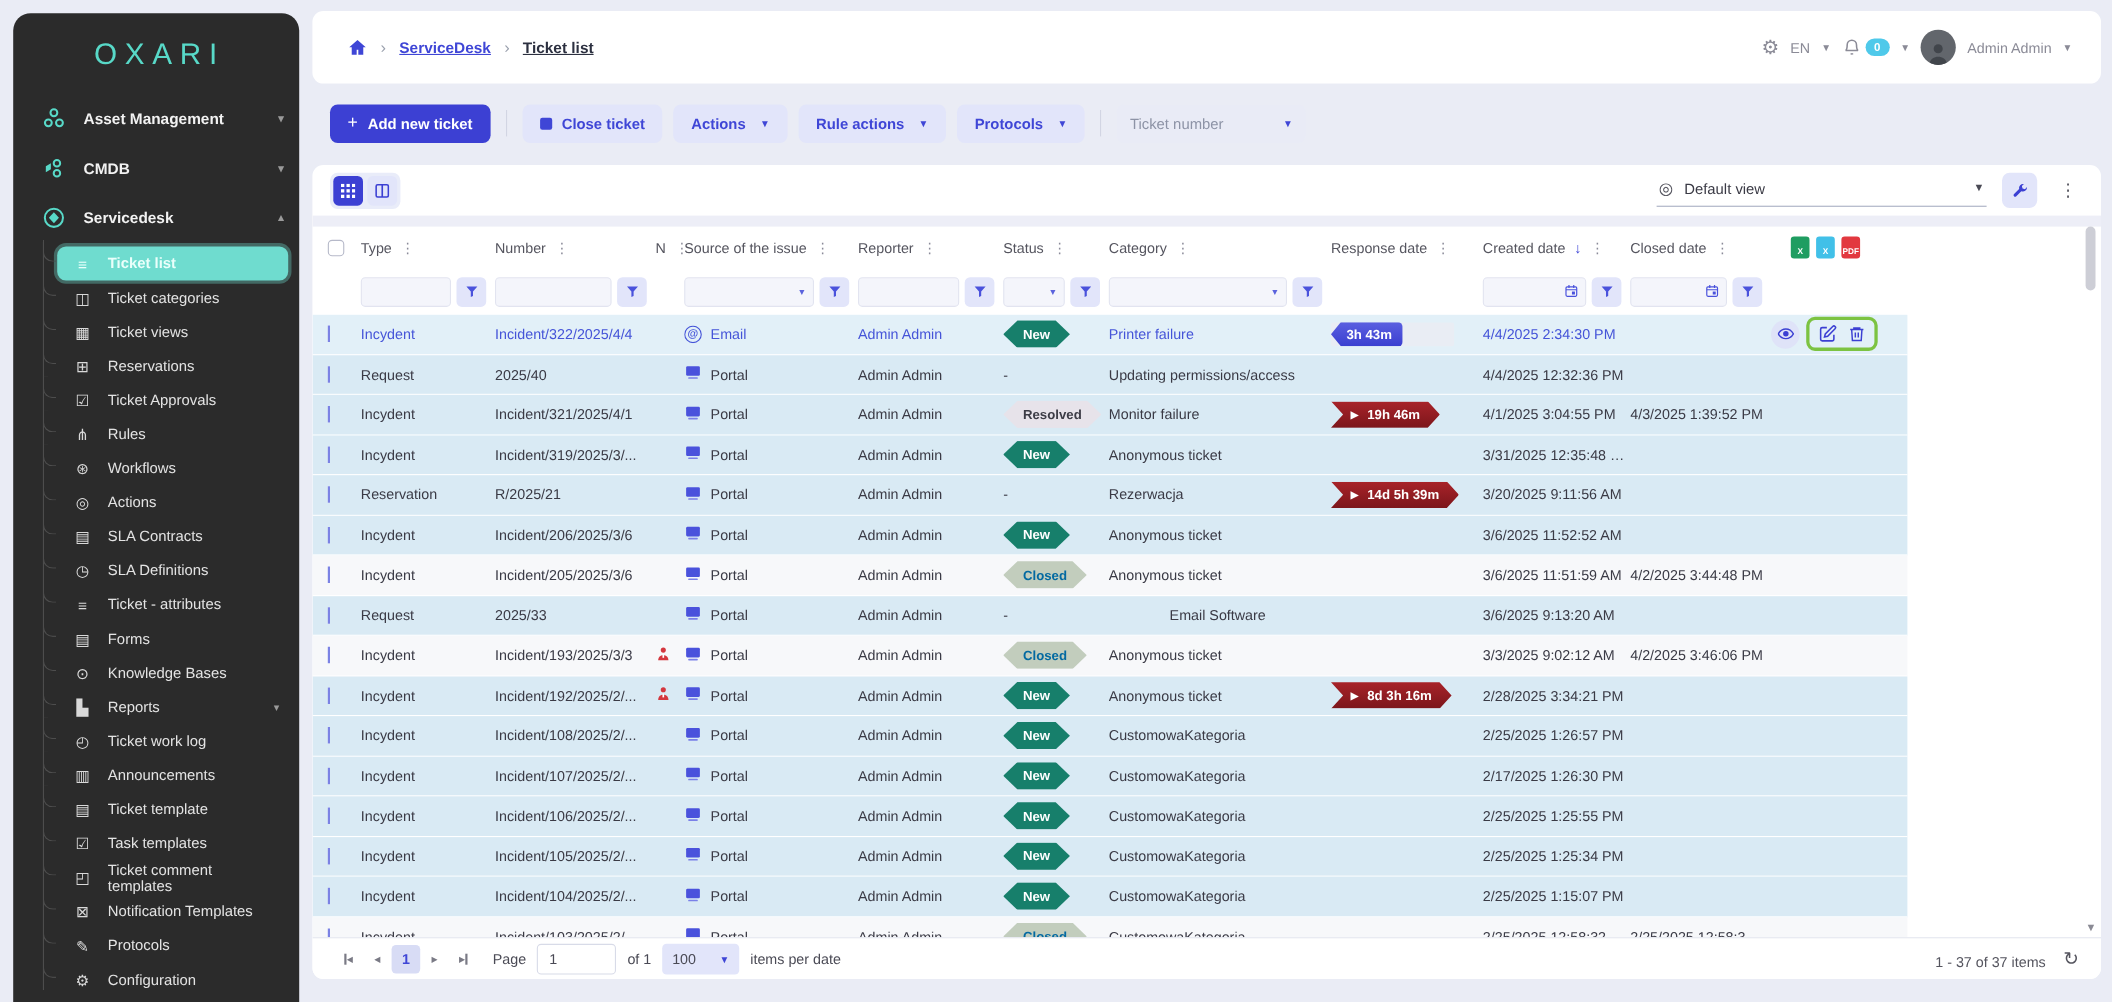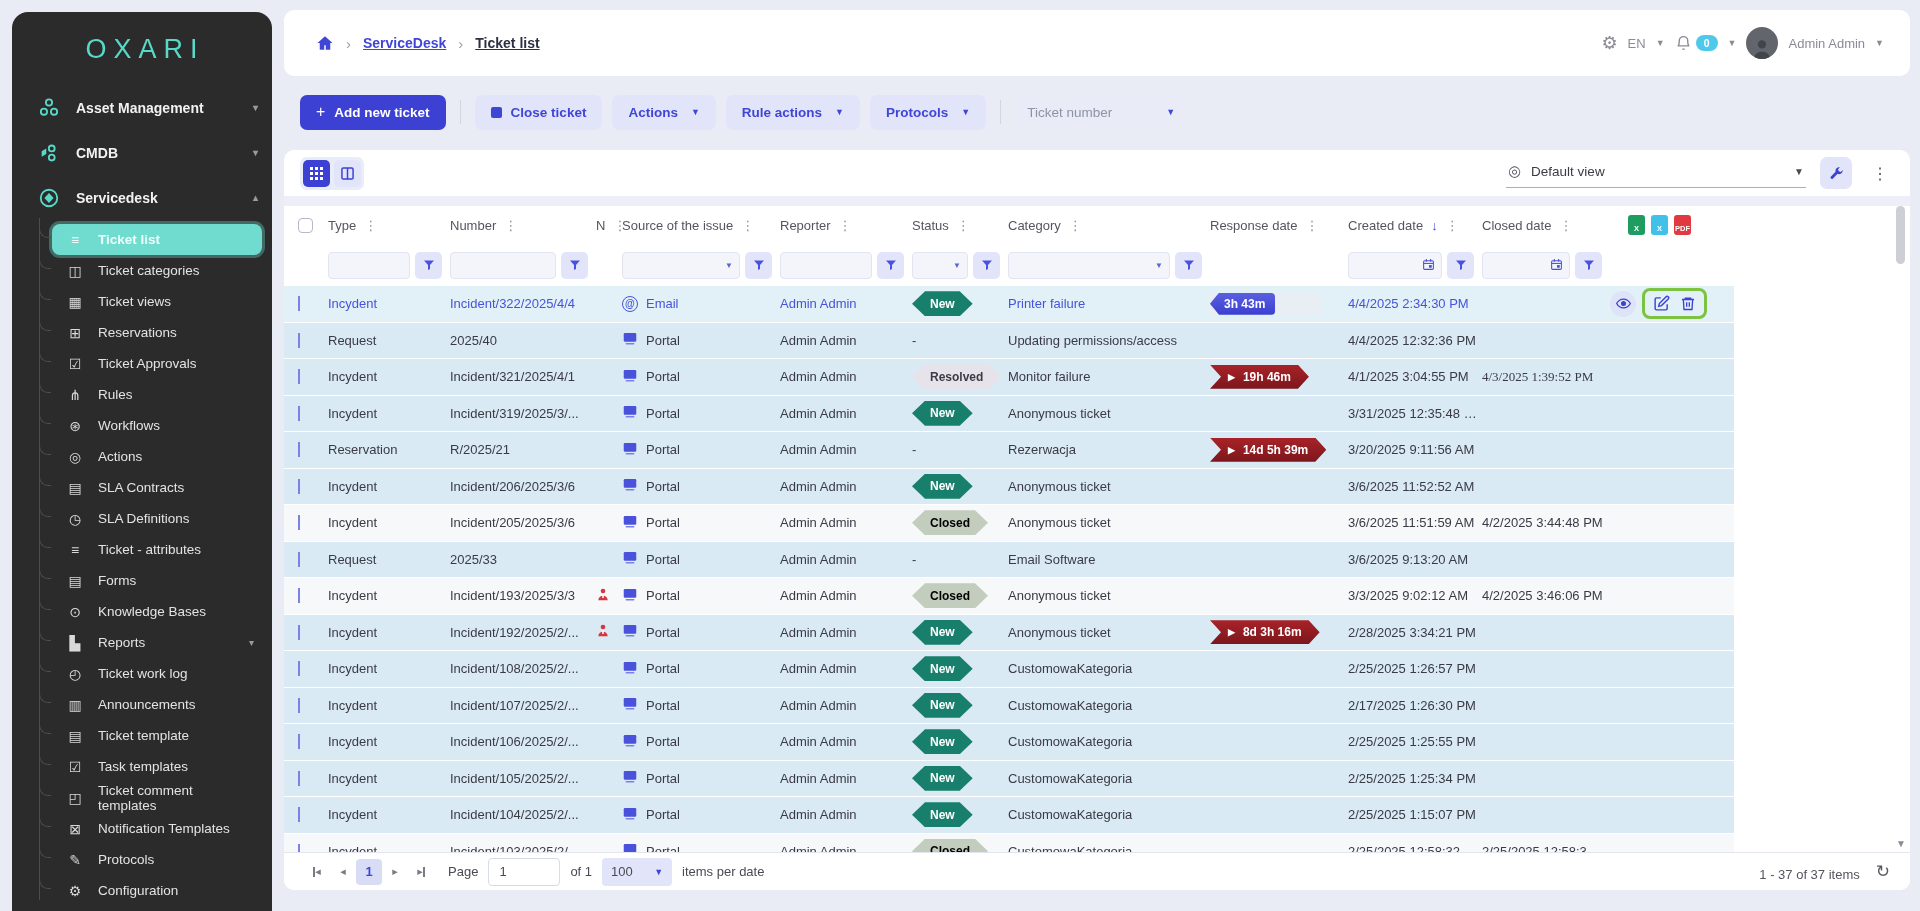--- a/index.html
+++ b/index.html
@@ -99,21 +99,21 @@
     margin-left:14px; cursor:pointer; }
   .cb.gray { border-color:#b6b9c9; }
   .src { display:flex; align-items:center; gap:8px; }
   .at-icon { width:16px; height:16px; border:1.4px solid #4554d8; border-radius:50%;
     color:#4554d8; font-size:10px; font-weight:700; display:inline-flex; align-items:center; justify-content:center; }
   .badge { height:25px; display:inline-flex; align-items:center; justify-content:center;
     font-size:12px; font-weight:700; padding:0 18px;
     clip-path:polygon(0 50%,13px 0,calc(100% - 13px) 0,100% 50%,calc(100% - 13px) 100%,13px 100%); }
   .b-new { background:#177f6b; color:#fff; }
   .b-resolved { background:#e7e3ea; color:#3c3c46; }
-  .b-closed { background:#c2cdbd; color:#000000; }
+  .b-closed { background:#c2cdbd; color:#0369a1; }
   .rt-track { width:112px; height:22px; background:#e9edf4; border-radius:3px; display:flex; }
   .rt-badge { background:linear-gradient(180deg,#5a5fe0,#3a3fd0); color:#fff; font-weight:700;
     font-size:12px; display:flex; align-items:center; padding:0 10px 0 14px;
     clip-path:polygon(0 50%,9px 0,100% 0,100% 100%,9px 100%); border-radius:0 4px 4px 0; }
   .rt-red { height:24px; display:inline-flex; align-items:center; gap:8px; color:#fff;
     font-weight:700; font-size:12px; padding:0 18px;
     background:linear-gradient(180deg,#a82329,#7c161b);
     clip-path:polygon(0 0,calc(100% - 11px) 0,100% 50%,calc(100% - 11px) 100%,0 100%,11px 50%); }
   .rt-red .play { font-size:9px; }
   .actions-cell { display:flex; align-items:center; gap:6px; }
@@ -619,21 +619,21 @@
                   <rect x="5" y="19" width="14" height="2.4" rx="1" fill="#7a80e8"></rect>
                 </svg></span>
               <span>Portal</span>
             </span>
           </div>
           <div class="td" style="width: 132px; flex: 0 0 132px;">Admin Admin</div>
           <div class="td" style="width: 96px; flex: 0 0 96px;"><span class="badge b-resolved">Resolved</span></div>
           <div class="td" style="width: 202px; flex: 0 0 202px;">Monitor failure</div>
           <div class="td" style="width: 138px; flex: 0 0 138px;"><span class="rt-red"><span class="play">▶</span>19h 46m</span></div>
           <div class="td" style="width: 134px; flex: 0 0 134px;">4/1/2025 3:04:55 PM</div>
-          <div class="td" style="width: 128px; flex: 0 0 128px; font-family: Liberation Serif, serif;">4/3/2025 1:39:52 PM</div>
+          <div class="td" style="width: 128px; flex: 0 0 128px;">4/3/2025 1:39:52 PM</div>
           <div class="td" style="width: 124px; flex: 0 0 124px;"></div>
         </div>
         <div class="trow">
           <div class="td" style="width: 44px; flex: 0 0 44px;"><span class="cb"></span></div>
           <div class="td" style="width: 122px; flex: 0 0 122px;">Incydent</div>
           <div class="td" style="width: 146px; flex: 0 0 146px;">Incident/319/2025/3/...</div>
           <div class="td" style="width: 26px; flex: 0 0 26px;"></div>
           <div class="td" style="width: 158px; flex: 0 0 158px;">
             <span class="src">
               <span><svg width="16" height="15" viewBox="0 0 24 24">
@@ -726,21 +726,21 @@
             <span class="src">
               <span><svg width="16" height="15" viewBox="0 0 24 24">
                   <rect x="2" y="3" width="20" height="14" rx="2" fill="#4a52dc"></rect>
                   <rect x="5" y="19" width="14" height="2.4" rx="1" fill="#7a80e8"></rect>
                 </svg></span>
               <span>Portal</span>
             </span>
           </div>
           <div class="td" style="width: 132px; flex: 0 0 132px;">Admin Admin</div>
           <div class="td" style="width: 96px; flex: 0 0 96px;">-</div>
-          <div class="td" style="width: 202px; flex: 0 0 202px;">Email Software</div>
+          <div class="td" style="width: 202px; flex: 0 0 202px; text-align: center;">Email Software</div>
           <div class="td" style="width: 138px; flex: 0 0 138px;"></div>
           <div class="td" style="width: 134px; flex: 0 0 134px;">3/6/2025 9:13:20 AM</div>
           <div class="td" style="width: 128px; flex: 0 0 128px;"></div>
           <div class="td" style="width: 124px; flex: 0 0 124px;"></div>
         </div>
         <div class="trow muted">
           <div class="td" style="width: 44px; flex: 0 0 44px;"><span class="cb"></span></div>
           <div class="td" style="width: 122px; flex: 0 0 122px;">Incydent</div>
           <div class="td" style="width: 146px; flex: 0 0 146px;">Incident/193/2025/3/3</div>
           <div class="td" style="width: 26px; flex: 0 0 26px;"><svg width="14" height="15" viewBox="0 0 24 24" fill="#d4373e">

